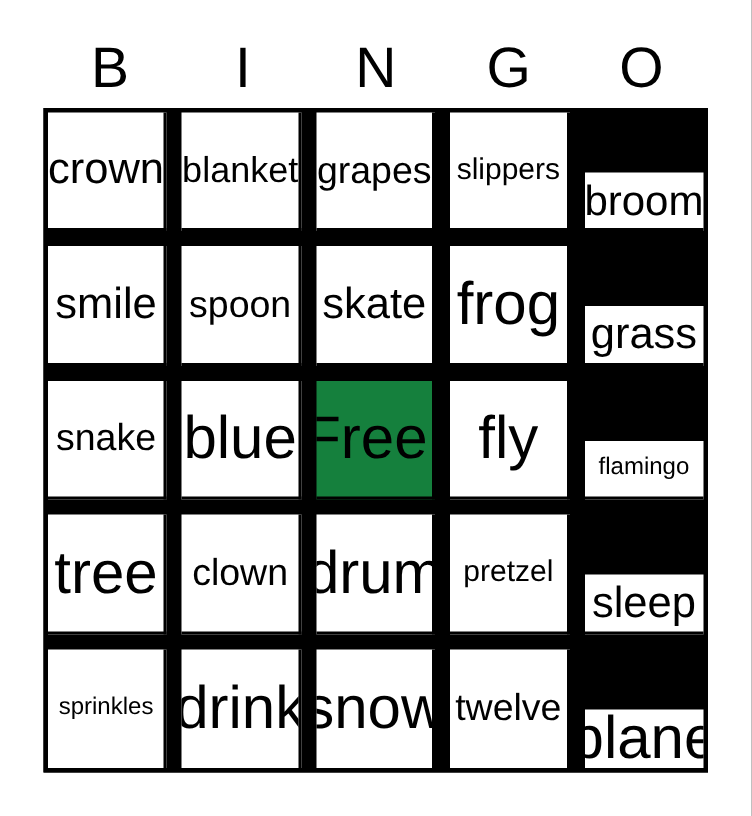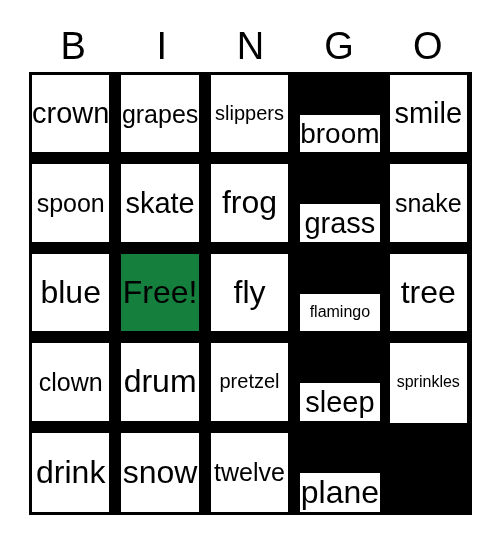--- a/index.html
+++ b/index.html
@@ -78,21 +78,21 @@
 
   .cell-text {
     display: block;
     text-align: center;
     line-height: 1.05;
     white-space: nowrap;
     color: #000000;
   }
 
   
-  .fs-xl  { font-size: 32px; text-align: right; }
+  .fs-xl  { font-size: 40px; text-align: right; }
   .fs-lg  { font-size: 29px; }
   .fs-md  { font-size: 25px; }
   .fs-sm  { font-size: 20px; }
   .fs-xs  { font-size: 16px; }
 
   .cell.free {
     background: #15803d;
   }
 </style>
 </head>
@@ -104,20 +104,23 @@
     <div class="header-cell">B</div>
     <div class="header-cell">I</div>
     <div class="header-cell">N</div>
     <div class="header-cell">G</div>
     <div class="header-cell">O</div>
   </div>
 
   <div class="grid" id="bingo-grid">
       <div class="cell">
         <span class="cell-text fs-lg">crown</span>
+      </div>
+      <div class="cell">
+        <span class="cell-text fs-md" style="font-size: 24px;">blanket</span>
       </div>
       <div class="cell">
         <span class="cell-text fs-md">grapes</span>
       </div>
       <div class="cell">
         <span class="cell-text fs-sm">slippers</span>
       </div>
       <div class="cell col-last">
         <span class="cell-text fs-lg" style="font-size: 28px;">broom</span>
       </div>

